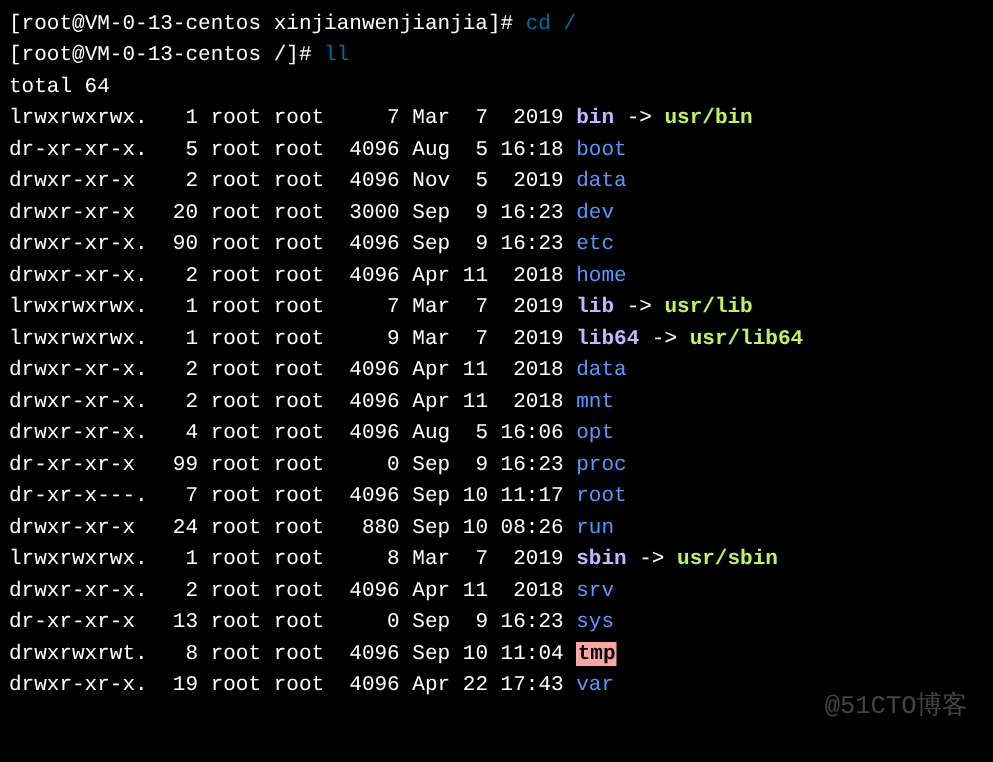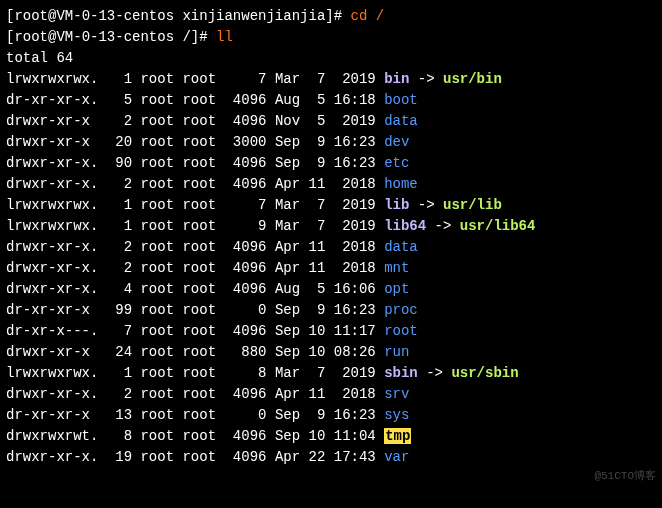--- a/index.html
+++ b/index.html
@@ -17,32 +17,32 @@
       width: 662px;
       height: 508px;
       overflow: hidden;
       position: relative;
     }
     .line {
       white-space: pre;
     }
     .prompt-open { color: #fff; }
     .prompt-close { color: #fff; }
-    .cmd { color: #f97316; }
+    .cmd { color: #0369a1; }
     .dir { color: #5599ff; font-weight: normal; }
     .symlink { color: #c4b5fd; font-weight: bold; }
     .arrow { color: #fff; }
     .target { color: #bef264; font-weight: bold; }
-    .sticky { background: #fde047; color: #000; font-weight: bold; padding: 0 1px; }
+    .sticky { background: #fca5a5; color: #000; font-weight: bold; padding: 0 1px; }
     .watermark {
       position: absolute;
-      right: 6px;
+      right: 17px;
       bottom: 24px;
       color: #888;
-      font-size: 11px;
+      font-size: 17px;
       opacity: 0.5;
     }
   </style>
 </head>
 <body>
 
 <div>
   <div class="line"><span class="prompt-open">[</span><span>root</span><span>@</span><span>VM-0-13-centos</span><span> </span><span>xinjianwenjianjia</span><span class="prompt-close">]# </span><span class="cmd">cd /</span></div>
   <div class="line"><span class="prompt-open">[</span><span>root</span><span>@</span><span>VM-0-13-centos</span><span> </span><span>/</span><span class="prompt-close">]# </span><span class="cmd">ll</span></div>
   <div class="line">total 64</div>

